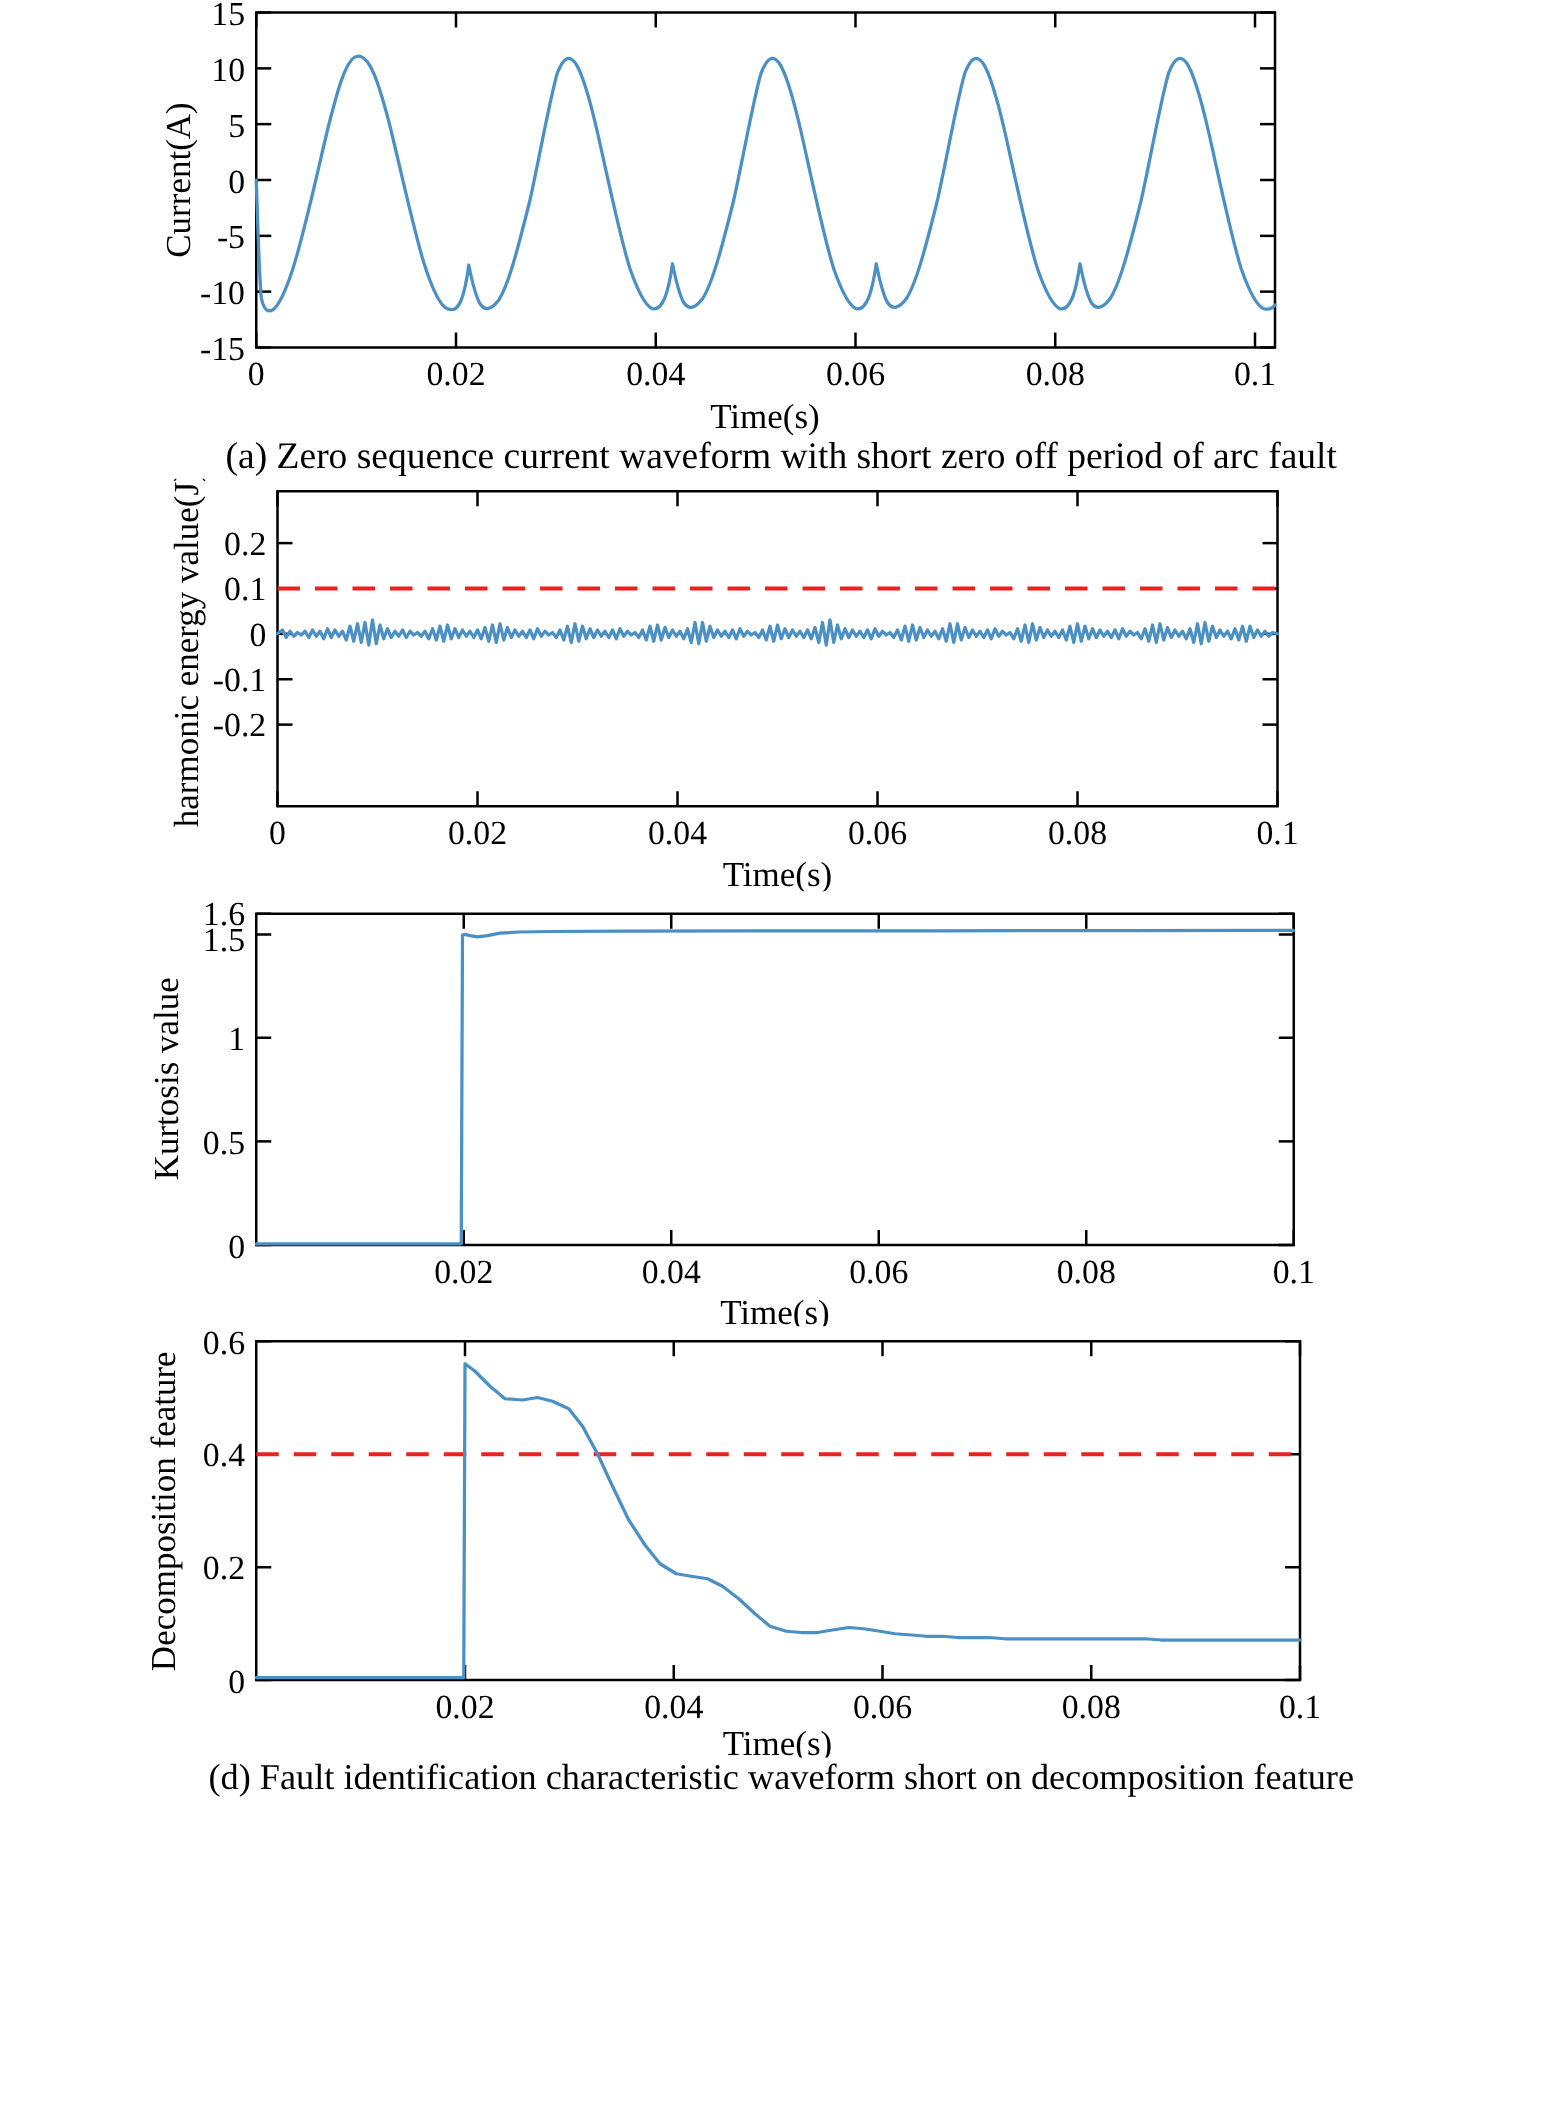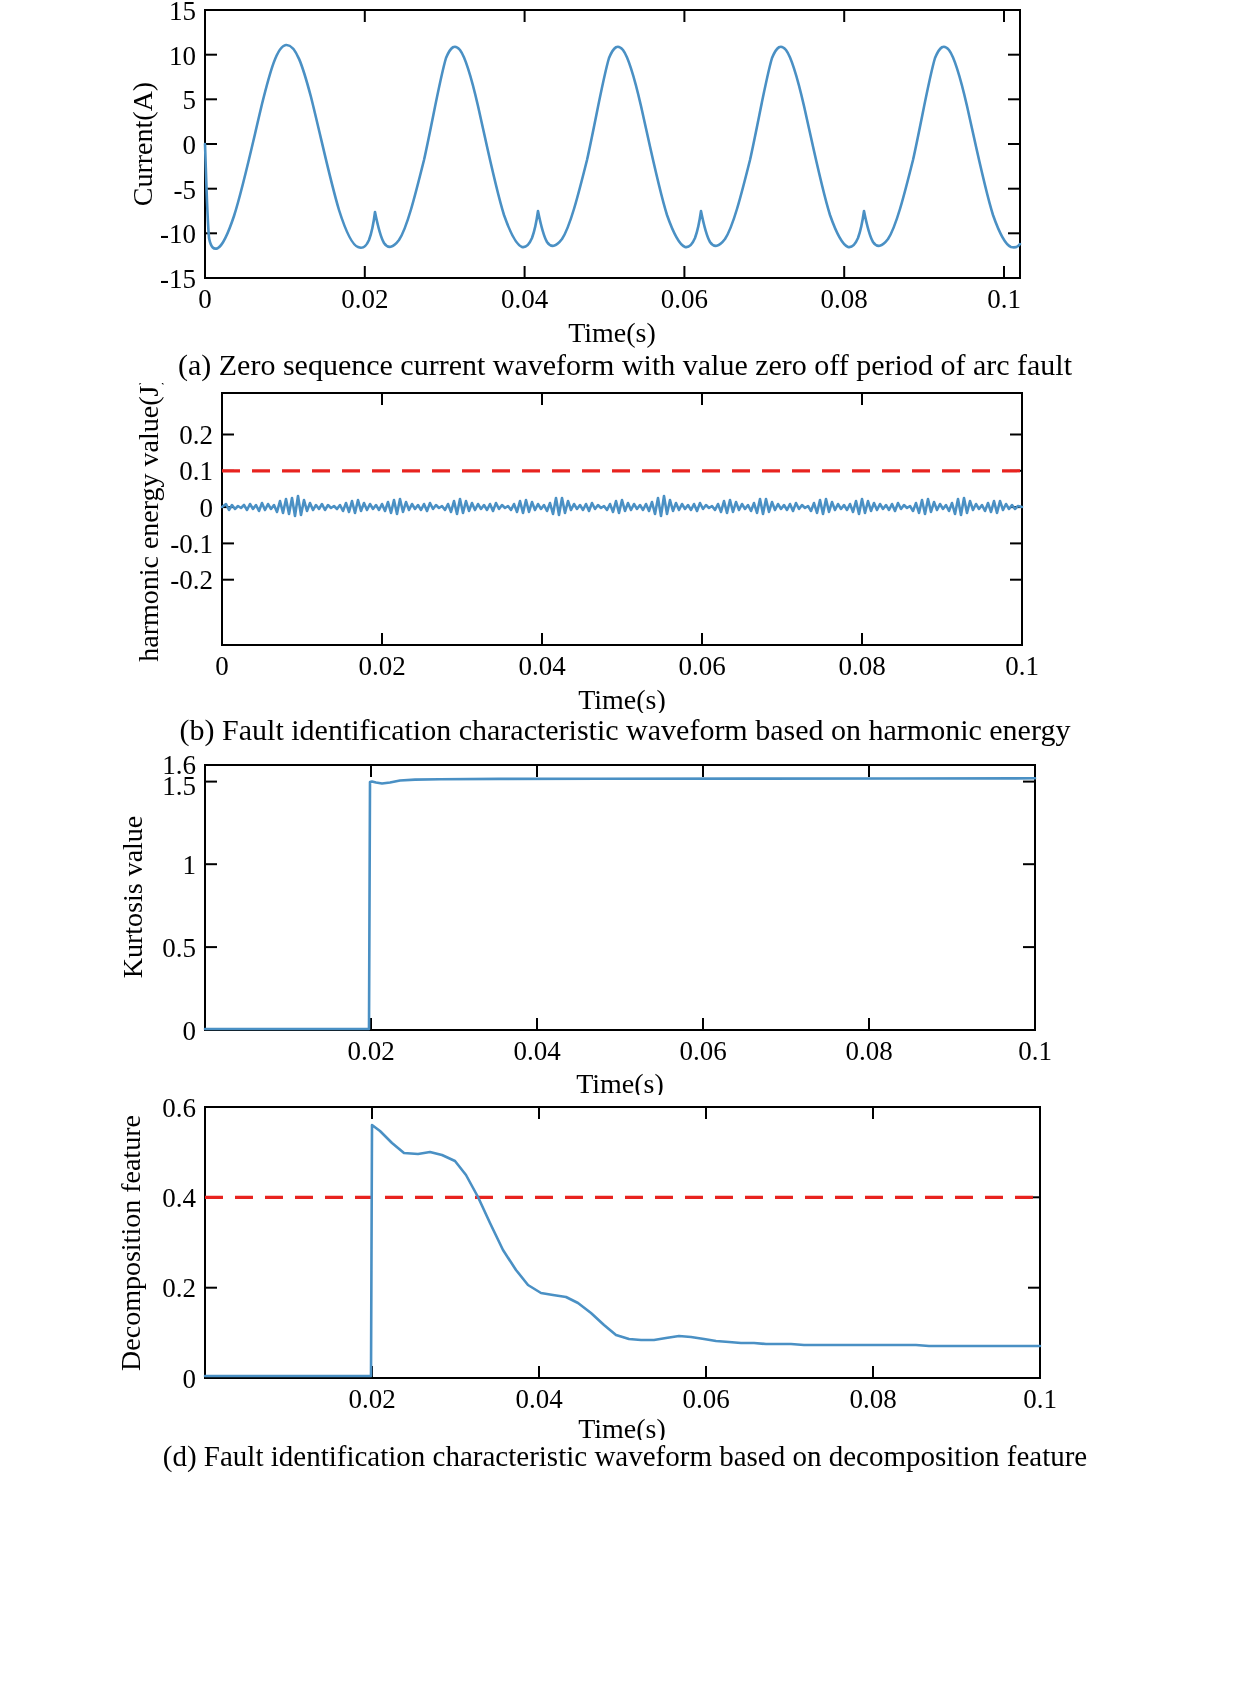--- a/index.html
+++ b/index.html
@@ -186,21 +186,21 @@
              C877,248 882,247 888,239
              C896,227 904,196 913,160
              C921,124 929,78 935,58
              C940,46 944,44 949,50
              C955,58 961,80 967,106
              C976,146 985,190 993,215
              C1000,235 1006,245 1011,247
              C1015,248 1018,247 1020,244"></path>
       </svg>
     </div>
-    <div class="caption">(a) Zero sequence current waveform with value zero off period of arc fault</div>
+    <div class="caption">(a) Zero sequence current waveform with short zero off period of arc fault</div>
   </div>
 
   <div class="panel">
     <div class="plot-wrap">
       <svg width="1250" height="330" viewBox="0 0 1250 330">
 
         <rect x="222" y="10" width="800" height="252" class="axis-line"></rect>
 
         <g>
           <line x1="222" y1="51.5" x2="234" y2="51.5" class="tickmark"></line>
@@ -268,21 +268,20 @@
              L763,131 L766,116 L769,129 L772,119 L775,127 L778,121 L781,126 L784,122 L787,127 L790,121 L793,128 L796,120
              L799,126 L802,122 L805,125 L808,123 L811,128 L814,120 L817,130 L820,117 L823,131 L826,116 L829,129 L832,119
              L835,127 L838,121 L841,126 L844,122 L847,127 L850,121 L853,129 L856,118 L859,131 L862,116 L865,130 L868,118
              L871,128 L874,120 L877,127 L880,121 L883,126 L886,122 L889,127 L892,121 L895,128 L898,120 L901,126 L904,122
              L907,125 L910,123 L913,128 L916,120 L919,130 L922,117 L925,131 L928,116 L931,129 L934,119 L937,127 L940,121
              L943,126 L946,122 L949,128 L952,120 L955,131 L958,116 L961,132 L964,115 L967,130 L970,118 L973,127 L976,121
              L979,126 L982,122 L985,128 L988,120 L991,129 L994,118 L997,130 L1000,118 L1003,127 L1006,121 L1009,126
              L1012,122 L1015,126 L1018,123 L1022,124"></path>
       </svg>
     </div>
-    <div class="caption">(b) Fault identification characteristic waveform based on harmonic energy</div>
   </div>
 
   <div class="panel">
     <div class="plot-wrap">
       <svg width="1250" height="348" viewBox="0 0 1250 348">
 
         <rect x="205" y="18" width="830" height="265" class="axis-line"></rect>
 
         <g>
           <line x1="205" y1="18" x2="217" y2="18" class="tickmark"></line>
@@ -382,16 +381,16 @@
         <line class="threshold" x1="205" y1="102.3" x2="1040" y2="102.3"></line>
 
         <path class="series" d="M205,281 L371,281 L372,30 L380,36 L392,48 L404,58 L418,59 L430,57 L442,60 L455,66 L466,80
              L478,102 L490,128 L503,155 L516,175 L528,190 L541,198 L553,200 L566,202 L578,208 L591,218
              L604,230 L616,240 L629,244 L641,245 L654,245 L666,243 L679,241 L691,242 L704,244 L716,246
              L729,247 L741,248 L754,248 L766,249 L779,249 L791,249 L804,250 L816,250 L829,250 L841,250
              L854,250 L866,250 L879,250 L891,250 L904,250 L916,250 L929,251 L941,251 L954,251 L966,251
              L979,251 L991,251 L1004,251 L1016,251 L1029,251 L1040,251"></path>
       </svg>
     </div>
-    <div class="caption caption-d">(d) Fault identification characteristic waveform based on decomposition feature</div>
+    <div class="caption caption-d">(d) Fault identification characteristic waveform short on decomposition feature</div>
   </div>
 
 </div>
 
 </body></html>

